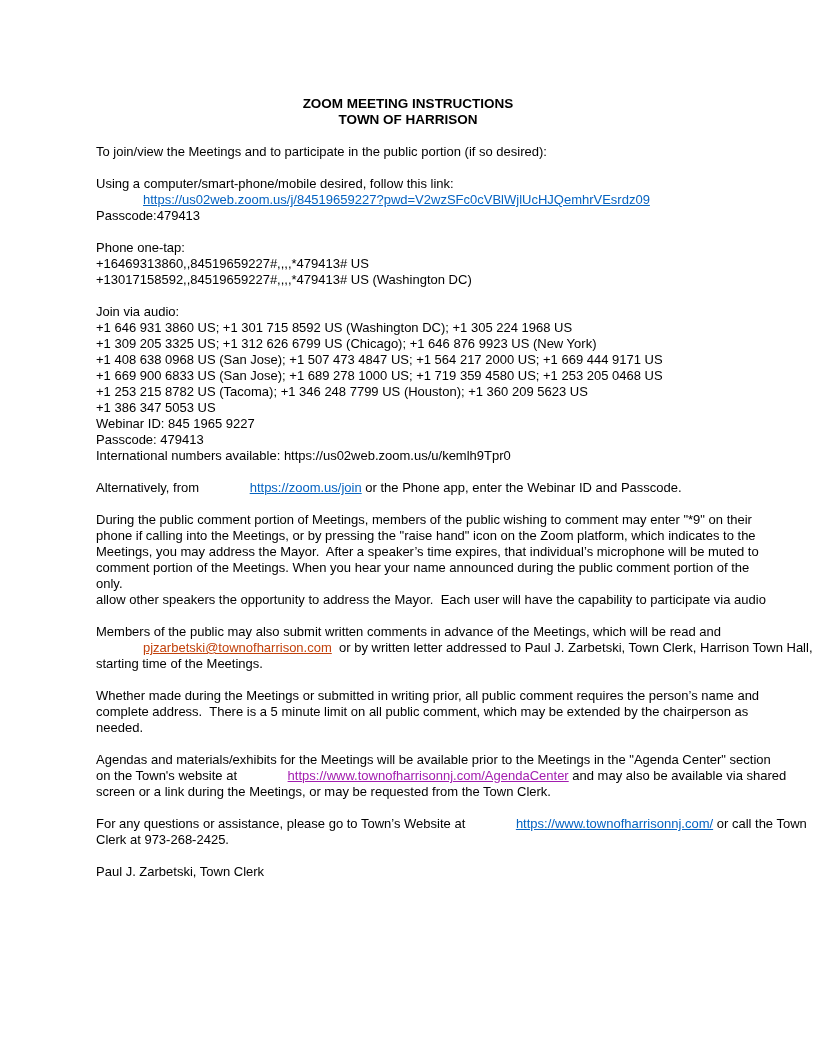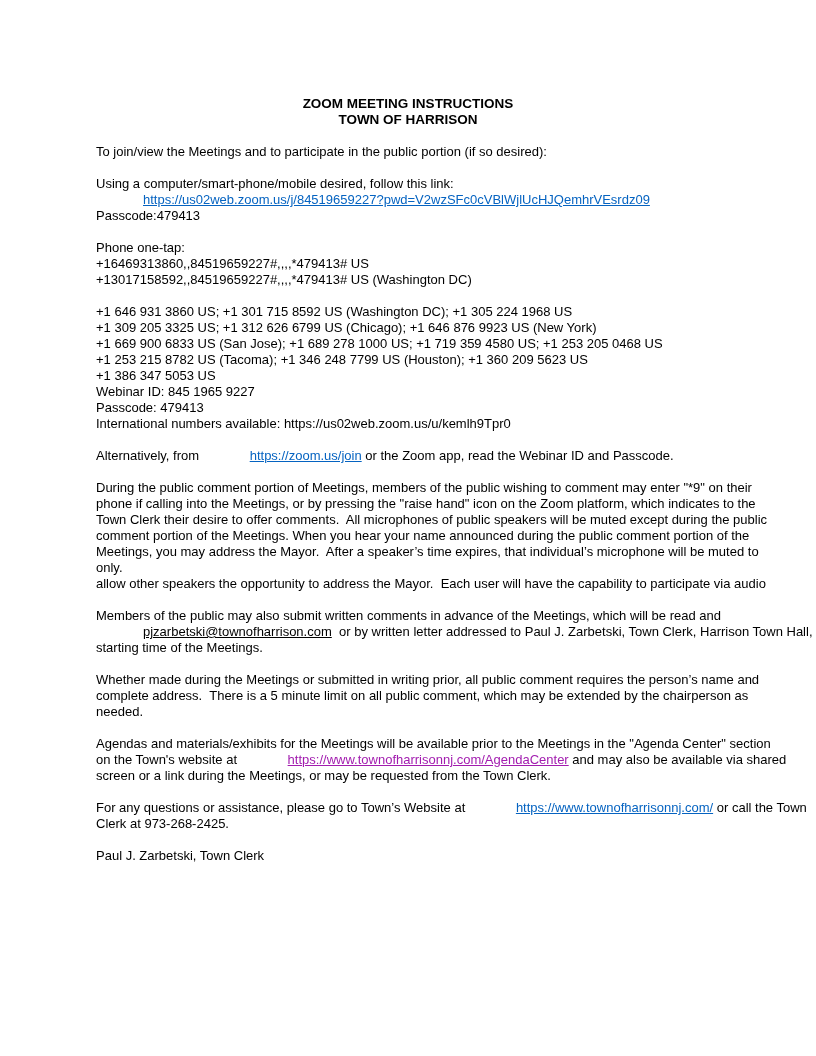--- a/index.html
+++ b/index.html
@@ -55,41 +55,42 @@
       <div class="line"><span>To join/view the Meetings and to participate in the public portion (if so desired):</span></div>
       <div class="line blank"></div>
       <div class="line"><span>Using a computer/smart-phone/mobile desired, follow this link:</span></div>
       <div class="line"><a class="doclink" href="#" style="color: rgb(5, 99, 193);">https://us02web.zoom.us/j/84519659227?pwd=V2wzSFc0cVBlWjlUcHJQemhrVEsrdz09</a></div>
       <div class="line"><span>Passcode:479413</span></div>
       <div class="line blank"></div>
       <div class="line"><span>Phone one-tap:</span></div>
       <div class="line"><span>+16469313860,,84519659227#,,,,*479413# US</span></div>
       <div class="line"><span>+13017158592,,84519659227#,,,,*479413# US (Washington DC)</span></div>
       <div class="line blank"></div>
+      <div class="line"><span>Join via audio:</span></div>
       <div class="line"><span>+1 646 931 3860 US; +1 301 715 8592 US (Washington DC); +1 305 224 1968 US</span></div>
       <div class="line"><span>+1 309 205 3325 US; +1 312 626 6799 US (Chicago); +1 646 876 9923 US (New York)</span></div>
+      <div class="line"><span>+1 408 638 0968 US (San Jose); +1 507 473 4847 US; +1 564 217 2000 US; +1 669 444 9171 US</span></div>
       <div class="line"><span>+1 669 900 6833 US (San Jose); +1 689 278 1000 US; +1 719 359 4580 US; +1 253 205 0468 US</span></div>
       <div class="line"><span>+1 253 215 8782 US (Tacoma); +1 346 248 7799 US (Houston); +1 360 209 5623 US</span></div>
       <div class="line"><span>+1 386 347 5053 US</span></div>
       <div class="line"><span>Webinar ID: 845 1965 9227</span></div>
       <div class="line"><span>Passcode: 479413</span></div>
       <div class="line"><span>International numbers available: https://us02web.zoom.us/u/kemlh9Tpr0</span></div>
       <div class="line blank"></div>
-      <div class="line"><span>Alternatively, from </span><a class="doclink" href="#" style="color: rgb(5, 99, 193);">https://zoom.us/join</a><span> or the Zoom app, read the Webinar ID and Passcode.</span></div>
+      <div class="line"><span>Alternatively, from </span><a class="doclink" href="#" style="color: rgb(5, 99, 193);">https://zoom.us/join</a><span> or the Phone app, enter the Webinar ID and Passcode.</span></div>
       <div class="line blank"></div>
       <div class="line"><span>During the public comment portion of Meetings, members of the public wishing to comment may enter "*9" on their</span></div>
       <div class="line"><span>phone if calling into the Meetings, or by pressing the "raise hand" icon on the Zoom platform, which indicates to the</span></div>
-      <div class="line"><span>Town Clerk their desire to offer comments.  All microphones of public speakers will be muted except during the public</span></div>
+      <div class="line"><span>Meetings, you may address the Mayor.  After a speaker’s time expires, that individual’s microphone will be muted to</span></div>
       <div class="line"><span>comment portion of the Meetings. When you hear your name announced during the public comment portion of the</span></div>
-      <div class="line"><span>Meetings, you may address the Mayor.  After a speaker’s time expires, that individual’s microphone will be muted to</span></div>
       <div class="line"><span>only.</span></div>
       <div class="line"><span>allow other speakers the opportunity to address the Mayor.  Each user will have the capability to participate via audio</span></div>
       <div class="line blank"></div>
       <div class="line"><span>Members of the public may also submit written comments in advance of the Meetings, which will be read and</span></div>
-      <div class="line"><a class="doclink" href="#" style="color: #000000;">pjzarbetski@townofharrison.com</a><span>  or by written letter addressed to Paul J. Zarbetski, Town Clerk, Harrison Town Hall,</span></div>
+      <div class="line"><a class="doclink" href="#" style="color: #c2410c;">pjzarbetski@townofharrison.com</a><span>  or by written letter addressed to Paul J. Zarbetski, Town Clerk, Harrison Town Hall,</span></div>
       <div class="line"><span>starting time of the Meetings.</span></div>
       <div class="line blank"></div>
       <div class="line"><span>Whether made during the Meetings or submitted in writing prior, all public comment requires the person’s name and</span></div>
       <div class="line"><span>complete address.  There is a 5 minute limit on all public comment, which may be extended by the chairperson as</span></div>
       <div class="line"><span>needed.</span></div>
       <div class="line blank"></div>
       <div class="line"><span>Agendas and materials/exhibits for the Meetings will be available prior to the Meetings in the "Agenda Center" section</span></div>
       <div class="line"><span>on the Town's website at </span><a class="doclink" href="#" style="color: #a21caf;">https://www.townofharrisonnj.com/AgendaCenter</a><span> and may also be available via shared</span></div>
       <div class="line"><span>screen or a link during the Meetings, or may be requested from the Town Clerk.</span></div>
       <div class="line blank"></div>

